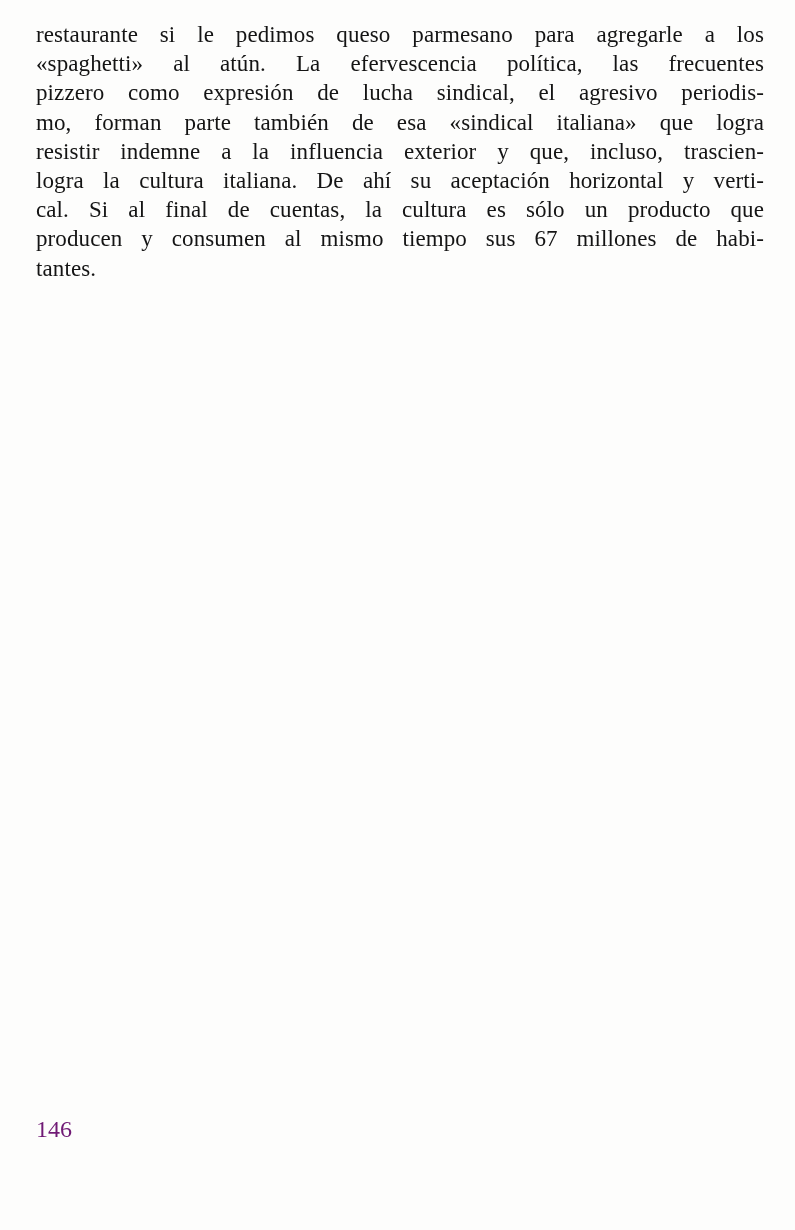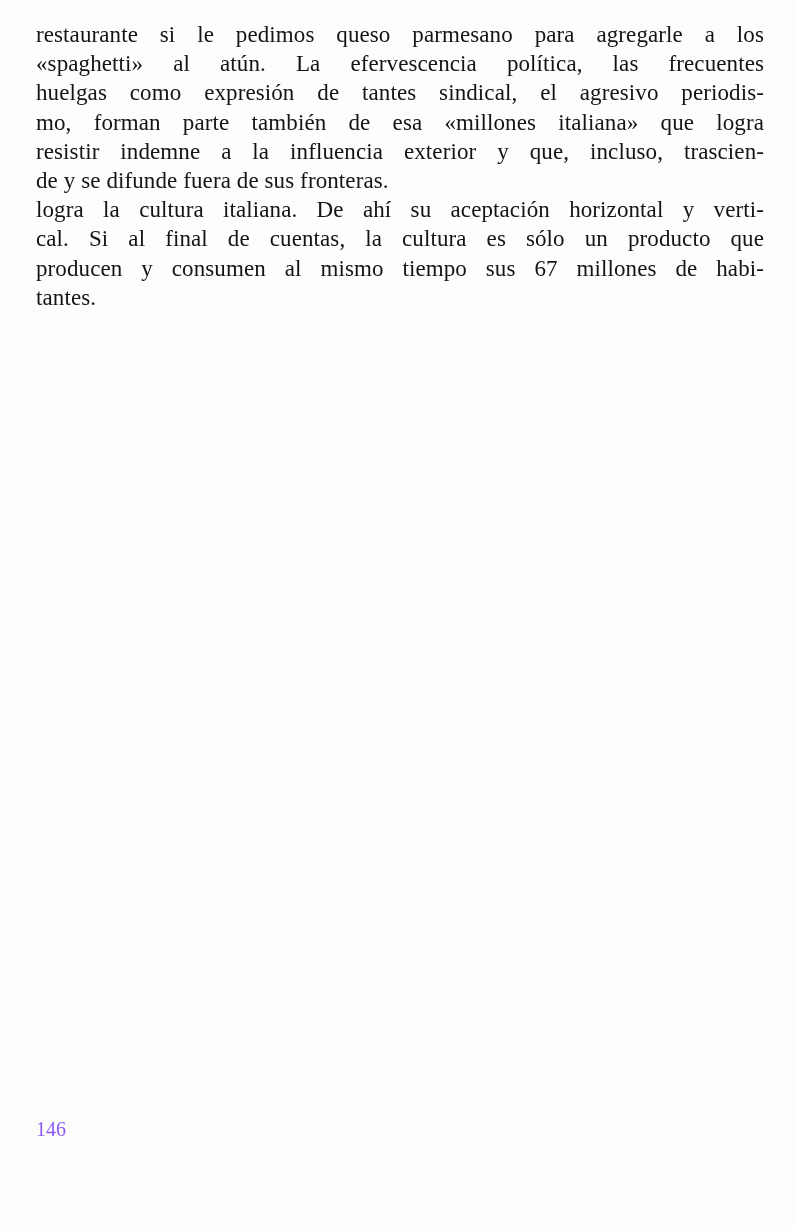--- a/index.html
+++ b/index.html
@@ -36,35 +36,34 @@
     text-align: justify;
     text-align-last: justify;
   }
   .line.indent {
     text-indent: 28px;
   }
   .page-number {
     position: absolute;
     left: 36px;
     top: 1114px;
-    font-size: 20px;
+    font-size: 24px;
     line-height: 30px;
-    color: #8b5cf6;
+    color: #701a75;
   }
 </style>
 </head>
 <body>
 
 <div class="page">
   <div class="text-block" id="text-block">
       <div class="line justify">restaurante si le pedimos queso parmesano para agregarle a los</div>
       <div class="line justify">«spaghetti» al atún. La efervescencia política, las frecuentes</div>
-      <div class="line justify">huelgas como expresión de tantes sindical, el agresivo periodis-</div>
-      <div class="line justify">mo, forman parte también de esa «millones italiana» que logra</div>
+      <div class="line justify">pizzero como expresión de lucha sindical, el agresivo periodis-</div>
+      <div class="line justify">mo, forman parte también de esa «sindical italiana» que logra</div>
       <div class="line justify">resistir indemne a la influencia exterior y que, incluso, trascien-</div>
-      <div class="line">de y se difunde fuera de sus fronteras.</div>
       <div class="line justify">logra la cultura italiana. De ahí su aceptación horizontal y verti-</div>
       <div class="line justify">cal. Si al final de cuentas, la cultura es sólo un producto que</div>
       <div class="line justify">producen y consumen al mismo tiempo sus 67 millones de habi-</div>
       <div class="line">tantes.</div>
     </div>
   <div class="page-number">146</div>
 </div>
 
 </body></html>

